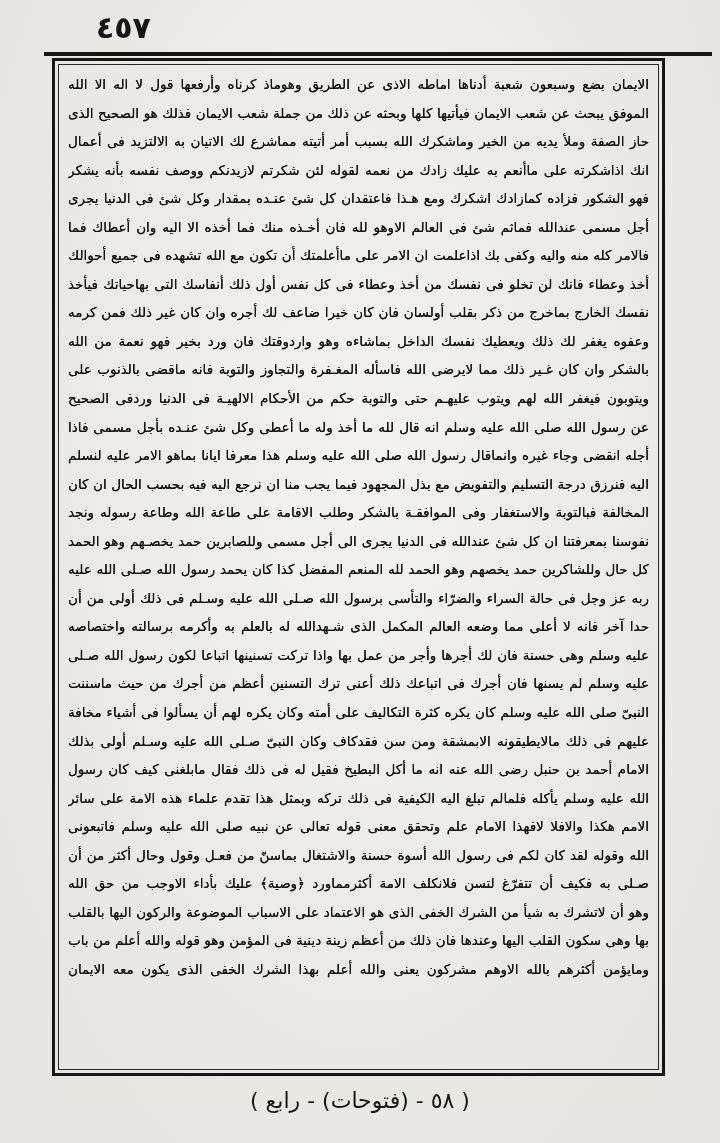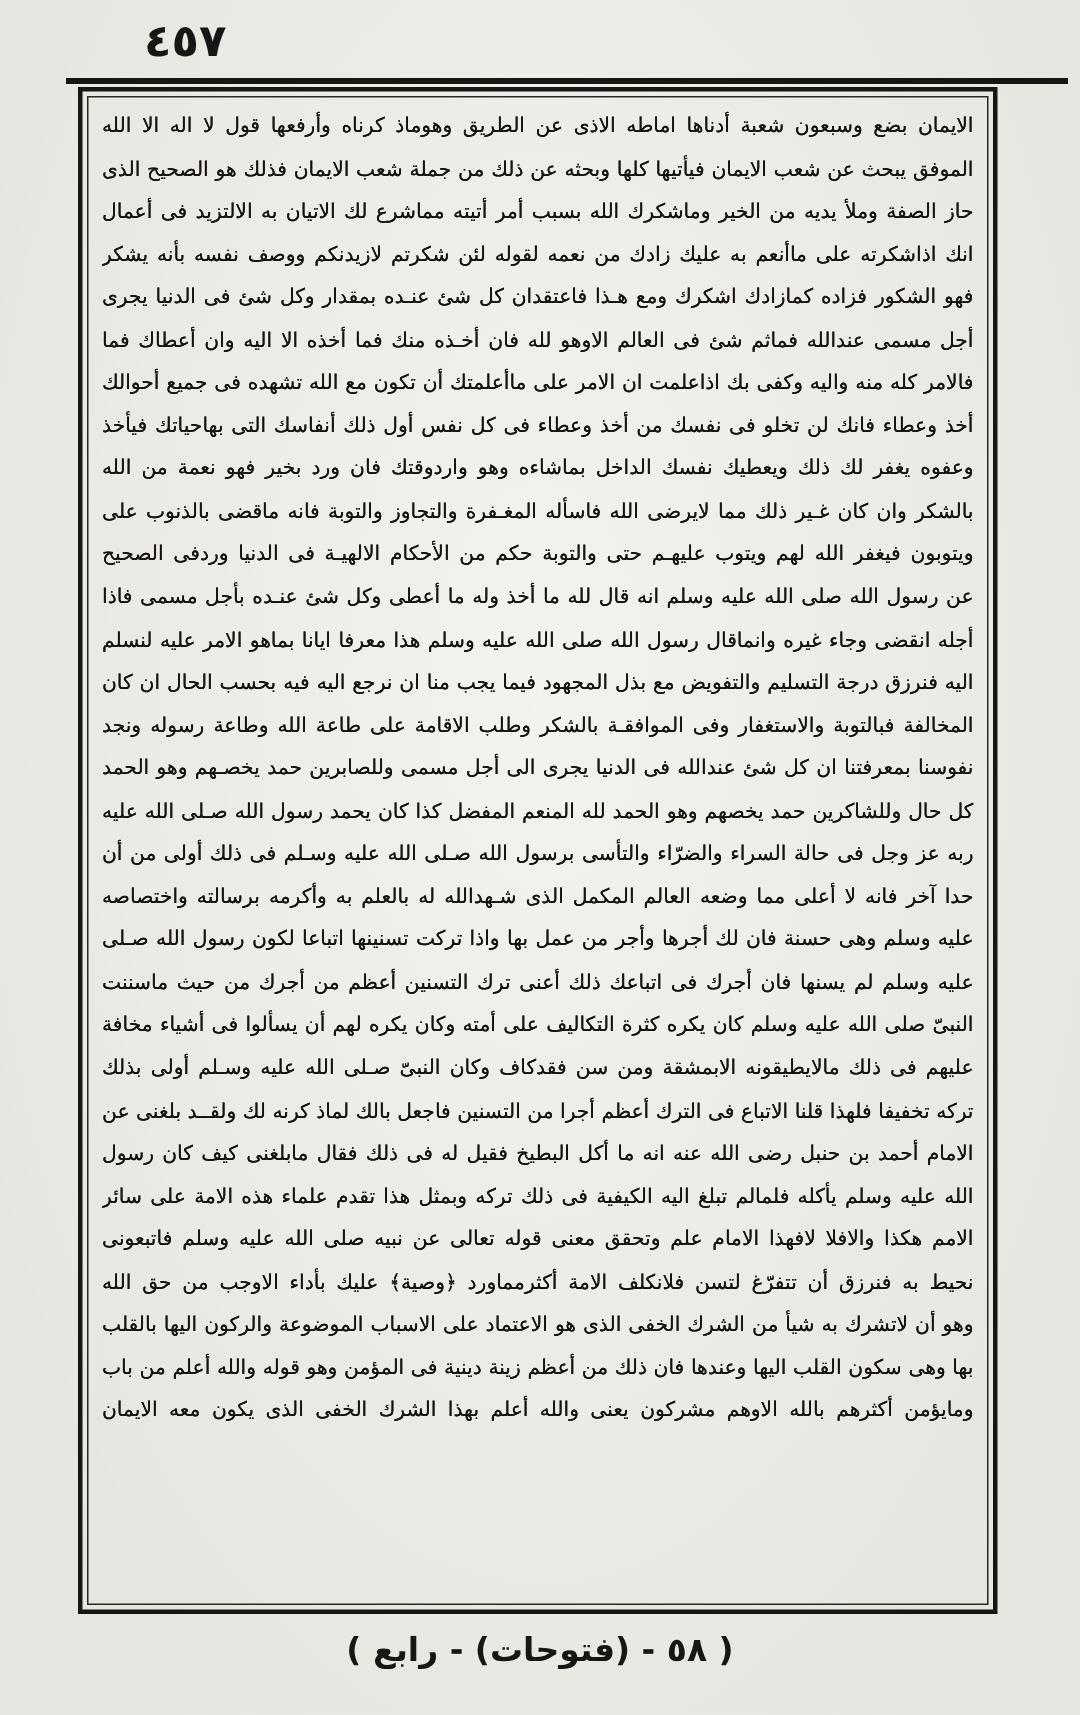--- a/index.html
+++ b/index.html
@@ -74,21 +74,21 @@
     text-shadow: 0 0 0.4px #17140f;
   }
   .footer {
     position: absolute;
     top: 1088px;
     left: 0;
     width: 720px;
     text-align: center;
     direction: rtl;
     font-size: 22px;
-    font-weight: bold;
+    font-weight: normal;
     color: #181614;
   }
 </style>
 </head>
 <body>
 
 <div class="page-number">٤٥٧</div>
 
 <div class="top-rule"></div>
 
@@ -96,40 +96,41 @@
   <div class="frame-inner">
     <div class="text-block">
         <div class="line" dir="rtl">الايمان بضع وسبعون شعبة أدناها اماطه الاذى عن الطريق وهوماذ كرناه وأرفعها قول لا اله الا الله فالمؤمن</div>
         <div class="line" dir="rtl">الموفق يبحث عن شعب الايمان فيأتيها كلها وبحثه عن ذلك من جملة شعب الايمان فذلك هو الصحيح الذى</div>
         <div class="line" dir="rtl">حاز الصفة وملأ يديه من الخير وماشكرك الله بسبب أمر أتيته مماشرع لك الاتيان به الالتزيد فى أعمال البرّ كما</div>
         <div class="line" dir="rtl">انك اذاشكرته على ماأنعم به عليك زادك من نعمه لقوله لئن شكرتم لازيدنكم ووصف نفسه بأنه يشكر عباده</div>
         <div class="line" dir="rtl">فهو الشكور فزاده كمازادك اشكرك ومع هـذا فاعتقدان كل شئ عنـده بمقدار وكل شئ فى الدنيا يجرى الى</div>
         <div class="line" dir="rtl">أجل مسمى عندالله فماثم شئ فى العالم الاوهو لله فان أخـذه منك فما أخذه الا اليه وان أعطاك فما أعطاك الامنه</div>
         <div class="line" dir="rtl">فالامر كله منه واليه وكفى بك اذاعلمت ان الامر على ماأعلمتك أن تكون مع الله تشهده فى جميع أحوالك من</div>
         <div class="line" dir="rtl">أخذ وعطاء فانك لن تخلو فى نفسك من أخذ وعطاء فى كل نفس أول ذلك أنفاسك التى بهاحياتك فيأخذ منك</div>
+        <div class="line" dir="rtl">نفسك الخارج بماخرج من ذكر بقلب أولسان فان كان خيرا ضاعف لك أجره وان كان غير ذلك فمن كرمه</div>
         <div class="line" dir="rtl">وعفوه يغفر لك ذلك ويعطيك نفسك الداخل بماشاءه وهو واردوقتك فان ورد بخير فهو نعمة من الله فقابلها</div>
         <div class="line" dir="rtl">بالشكر وان كان غـير ذلك مما لايرضى الله فاسأله المغـفرة والتجاوز والتوبة فانه ماقضى بالذنوب على عباده</div>
         <div class="line" dir="rtl">ويتوبون فيغفر الله لهم ويتوب عليهـم حتى والتوبة حكم من الأحكام الالهيـة فى الدنيا وردفى الصحيح</div>
         <div class="line" dir="rtl">عن رسول الله صلى الله عليه وسلم انه قال لله ما أخذ وله ما أعطى وكل شئ عنـده بأجل مسمى فاذا انتهى</div>
         <div class="line" dir="rtl">أجله انقضى وجاء غيره وانماقال رسول الله صلى الله عليه وسلم هذا معرفا ايانا بماهو الامر عليه لنسلم الامر</div>
         <div class="line" dir="rtl">اليه فنرزق درجة التسليم والتفويض مع بذل المجهود فيما يجب منا ان نرجع اليه فيه بحسب الحال ان كان فى</div>
         <div class="line" dir="rtl">المخالفة فبالتوبة والاستغفار وفى الموافقـة بالشكر وطلب الاقامة على طاعة الله وطاعة رسوله ونجد عزآء فى</div>
         <div class="line" dir="rtl">نفوسنا بمعرفتنا ان كل شئ عندالله فى الدنيا يجرى الى أجل مسمى وللصابرين حمد يخصـهم وهو الحمد لله على</div>
         <div class="line" dir="rtl">كل حال وللشاكرين حمد يخصهم وهو الحمد لله المنعم المفضل كذا كان يحمد رسول الله صـلى الله عليه وسـلم</div>
         <div class="line" dir="rtl">ربه عز وجل فى حالة السراء والضرّاء والتأسى برسول الله صـلى الله عليه وسـلم فى ذلك أولى من أن تسنبط</div>
         <div class="line" dir="rtl">حدا آخر فانه لا أعلى مما وضعه العالم المكمل الذى شـهدالله له بالعلم به وأكرمه برسالته واختصاصه وأمرنا</div>
         <div class="line" dir="rtl">عليه وسلم وهى حسنة فان لك أجرها وأجر من عمل بها واذا تركت تسنينها اتباعا لكون رسول الله صـلى الله</div>
         <div class="line" dir="rtl">عليه وسلم لم يسنها فان أجرك فى اتباعك ذلك أعنى ترك التسنين أعظم من أجرك من حيث ماسننت بكثير فان</div>
         <div class="line" dir="rtl">النبىّ صلى الله عليه وسلم كان يكره كثرة التكاليف على أمته وكان يكره لهم أن يسألوا فى أشياء مخافة أن ينزل</div>
         <div class="line" dir="rtl">عليهم فى ذلك مالايطيقونه الابمشقة ومن سن فقدكاف وكان النبىّ صـلى الله عليه وسـلم أولى بذلك ولكن</div>
-        <div class="line" dir="rtl">تركه تخفيفا فلهذا قلنا الاتباع فى الترك أعظم أجرا من التسنين فاجعل بالك لماذ كرنه لك ولقــد بلغنى عن</div>
         <div class="line" dir="rtl">الامام أحمد بن حنبل رضى الله عنه انه ما أكل البطيخ فقيل له فى ذلك فقال مابلغنى كيف كان رسول الله صـلى</div>
         <div class="line" dir="rtl">الله عليه وسلم يأكله فلمالم تبلغ اليه الكيفية فى ذلك تركه وبمثل هذا تقدم علماء هذه الامة على سائر علماء</div>
         <div class="line" dir="rtl">الامم هكذا والافلا لافهذا الامام علم وتحقق معنى قوله تعالى عن نبيه صلى الله عليه وسلم فاتبعونى يحببكم</div>
-        <div class="line" dir="rtl">نحيط به فنرزق أن تتفرّغ لتسن فلانكلف الامة أكثرمماورد ﴿وصية﴾ عليك بأداء الاوجب من حق الله</div>
+        <div class="line" dir="rtl">الله وقوله لقد كان لكم فى رسول الله أسوة حسنة والاشتغال بماسنّ من فعـل وقول وحال أكثر من أن</div>
+        <div class="line" dir="rtl">صـلى به فكيف أن تتفرّغ لتسن فلانكلف الامة أكثرمماورد ﴿وصية﴾ عليك بأداء الاوجب من حق الله</div>
         <div class="line" dir="rtl">وهو أن لاتشرك به شيأ من الشرك الخفى الذى هو الاعتماد على الاسباب الموضوعة والركون اليها بالقلب والطمأنينة</div>
         <div class="line" dir="rtl">بها وهى سكون القلب اليها وعندها فان ذلك من أعظم زينة دينية فى المؤمن وهو قوله والله أعلم من باب الاشارة</div>
         <div class="line" dir="rtl">ومايؤمن أكثرهم بالله الاوهم مشركون يعنى والله أعلم بهذا الشرك الخفى الذى يكون معه الايمان بوجودالله</div>
       </div>
   </div>
 </div>
 
 <div class="footer">( ٥٨ - (فتوحات) - رابع )</div>
 
 </body></html>

